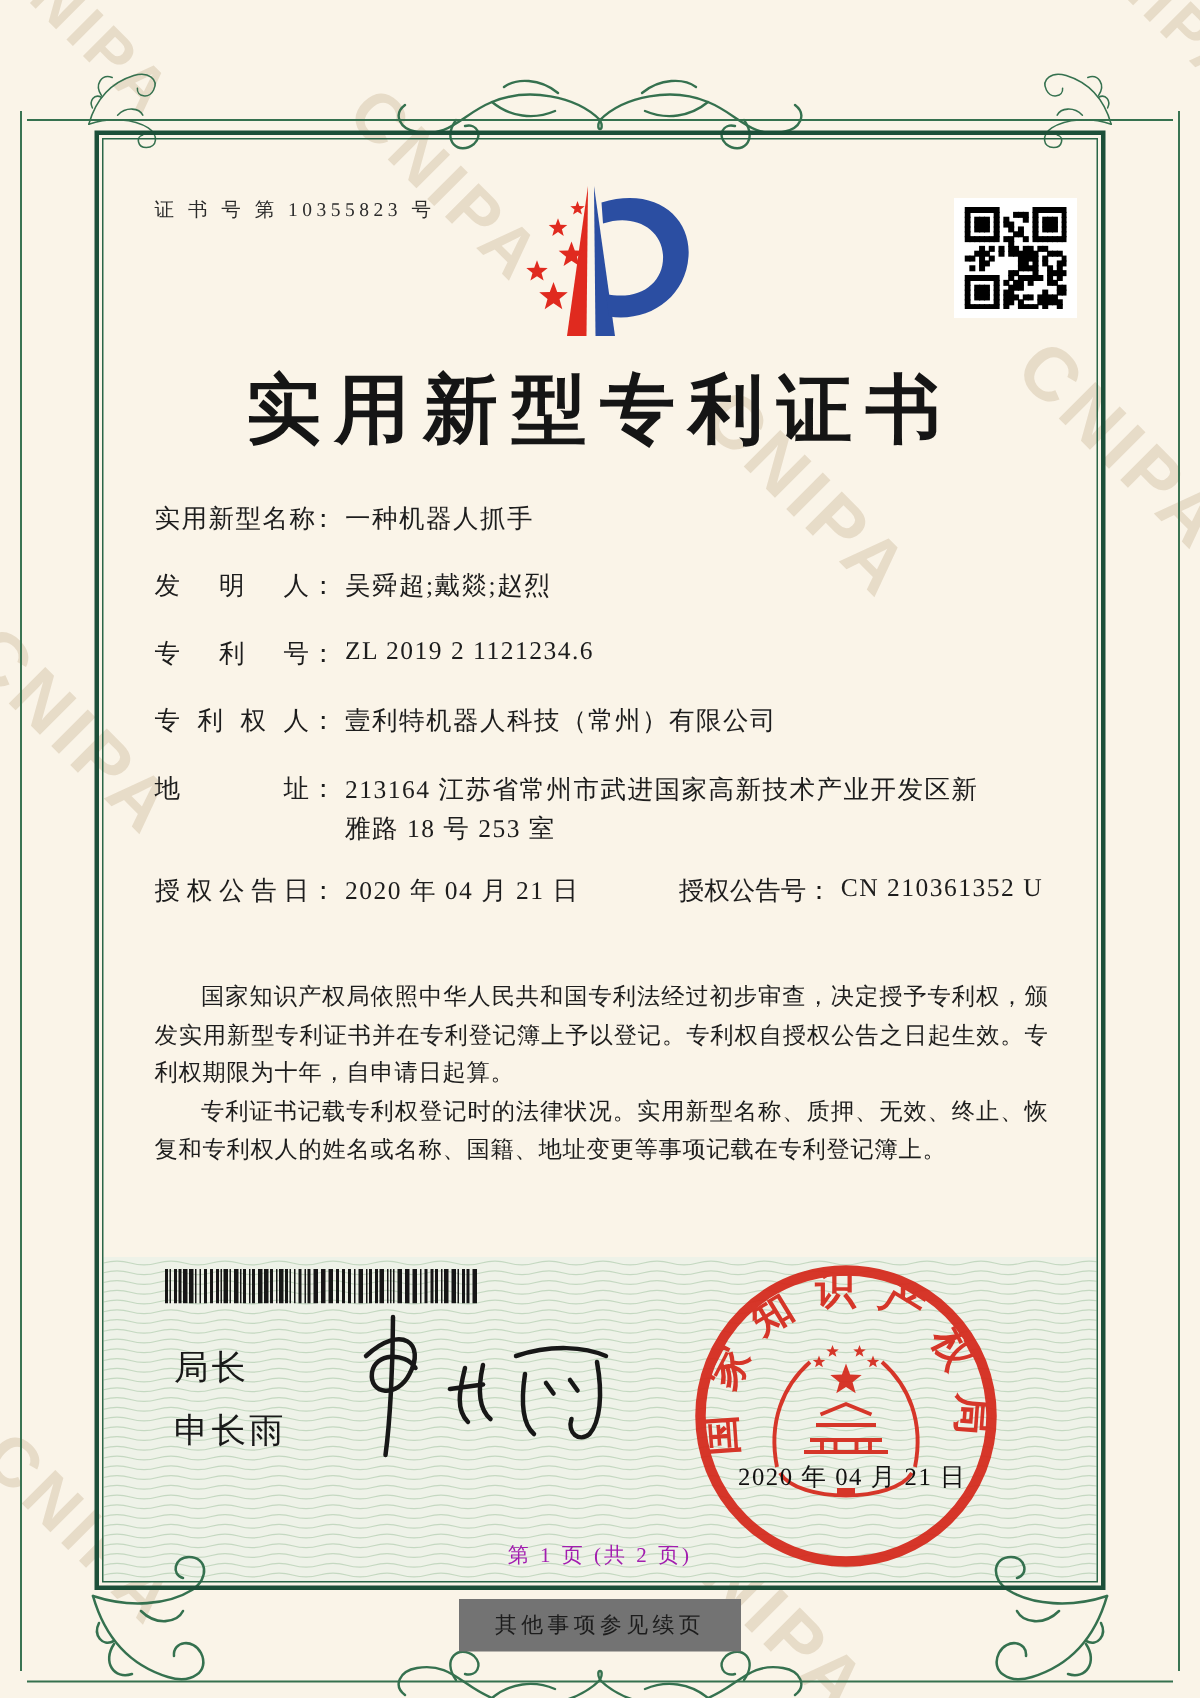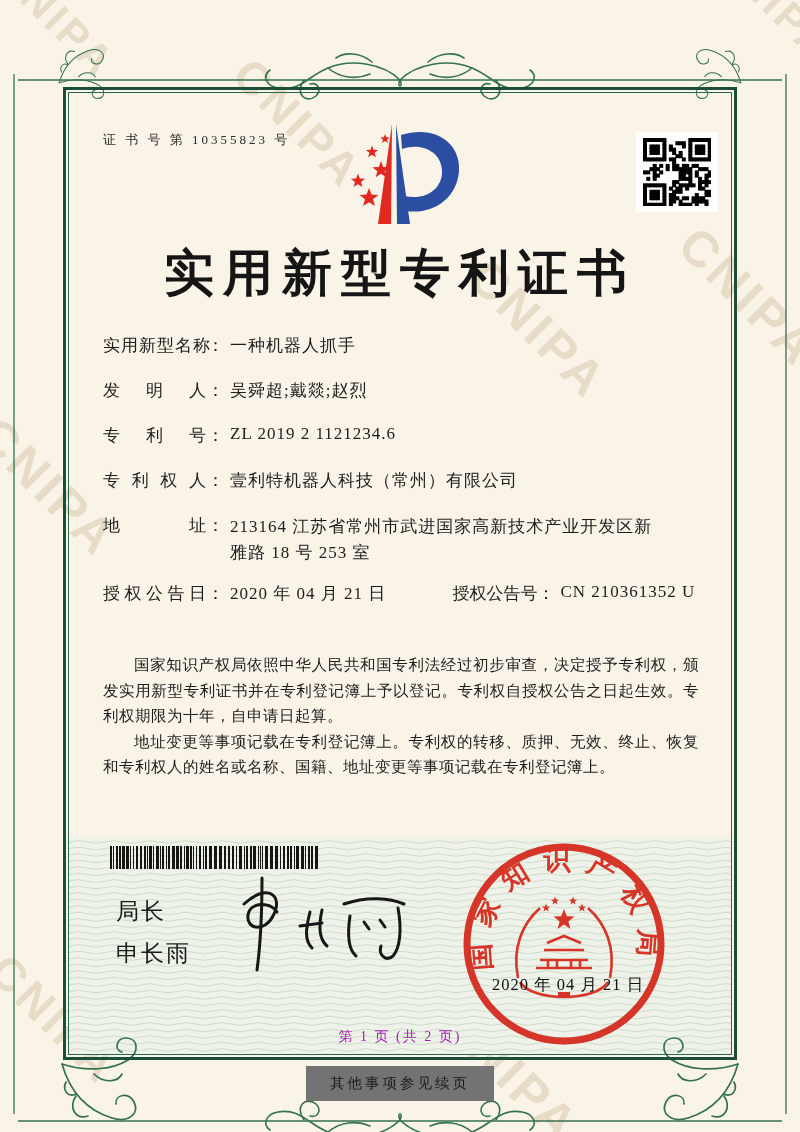--- a/index.html
+++ b/index.html
@@ -430,21 +430,21 @@
     <span class="flabel">地址</span><span class="colon">：</span><span class="fvalue wrap">213164 江苏省常州市武进国家高新技术产业开发区新雅路 18 号 253 室</span>
   </div>
   <div class="frow grant">
     <span class="cell1"><span class="flabel">授权公告日</span><span class="colon">：</span><span class="fvalue">2020 年 04 月 21 日</span></span>
     <span class="cell2"><span>授权公告号</span><span class="colon">：</span><span class="fvalue">CN 210361352 U</span></span>
   </div>
 </div>
 
 <div class="bodytext">
   <p>国家知识产权局依照中华人民共和国专利法经过初步审查，决定授予专利权，颁发实用新型专利证书并在专利登记簿上予以登记。专利权自授权公告之日起生效。专利权期限为十年，自申请日起算。</p>
-  <p>地址变更等事项记载在专利登记簿上。专利权的转移、质押、无效、终止、恢复和专利权人的姓名或名称、国籍、地址变更等事项记载在专利登记簿上。</p>
+  <p>专利证书记载专利权登记时的法律状况。实用新型名称、质押、无效、终止、恢复和专利权人的姓名或名称、国籍、地址变更等事项记载在专利登记簿上。</p>
 </div>
 
 <svg class="barcode" id="barcode" width="212" height="23">
     <rect x="0" y="0" width="2" height="23" fill="#161616"></rect>
     <rect x="3" y="0" width="1" height="23" fill="#161616"></rect>
     <rect x="6" y="0" width="2" height="23" fill="#161616"></rect>
     <rect x="9" y="0" width="2" height="23" fill="#161616"></rect>
     <rect x="12" y="0" width="3" height="23" fill="#161616"></rect>
     <rect x="16" y="0" width="3" height="23" fill="#161616"></rect>
     <rect x="20" y="0" width="1" height="23" fill="#161616"></rect>

